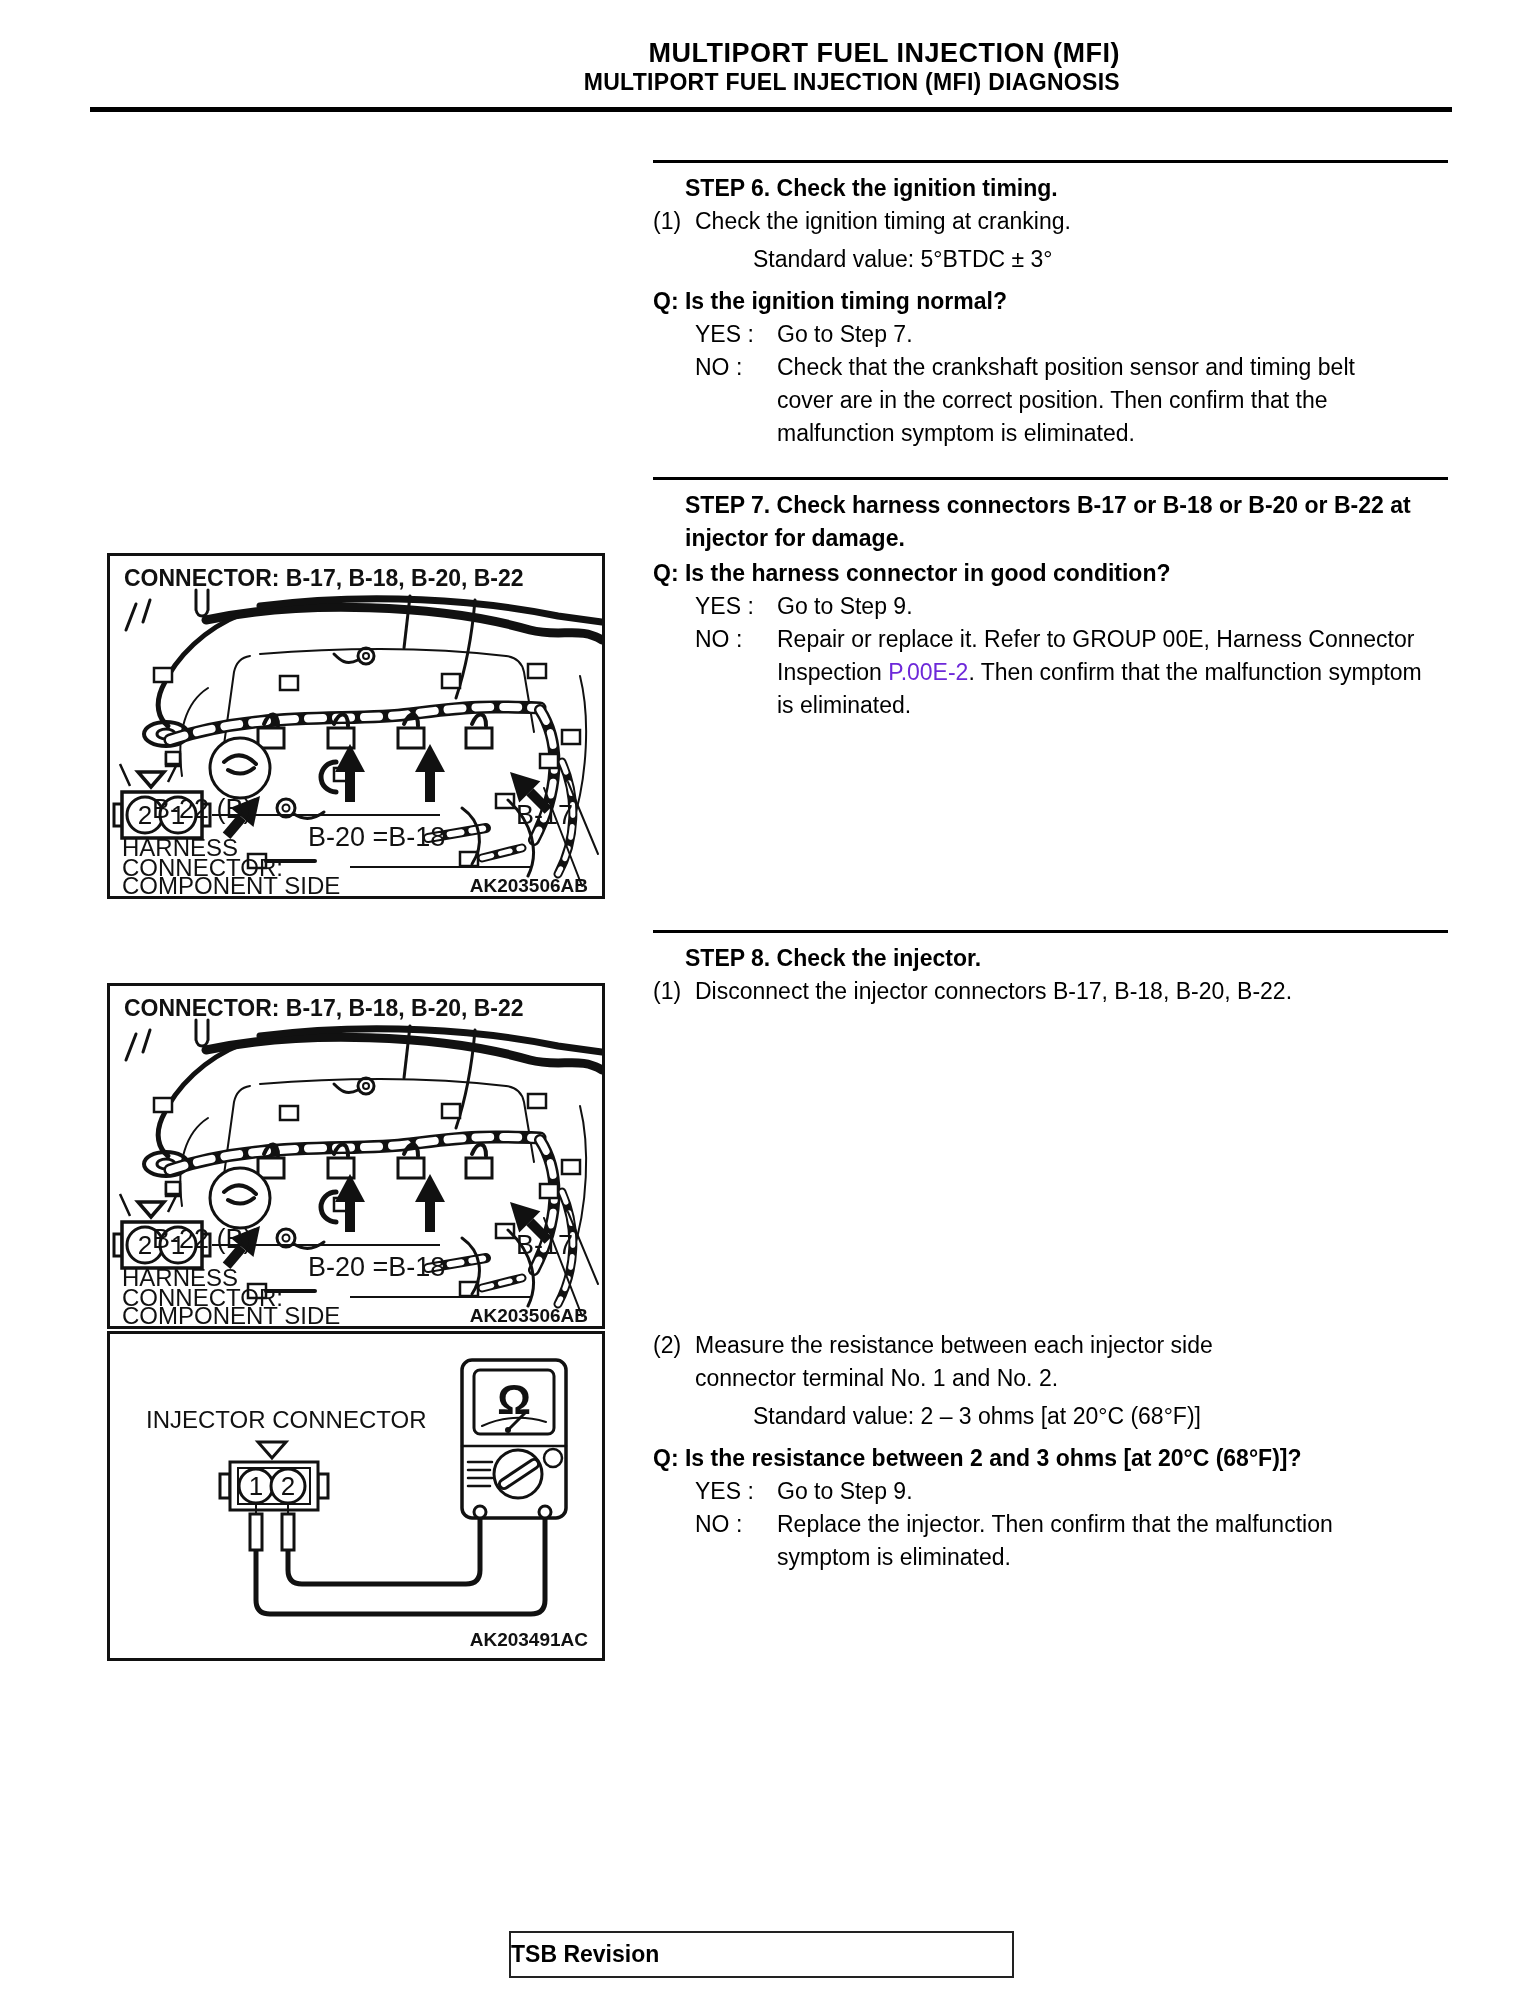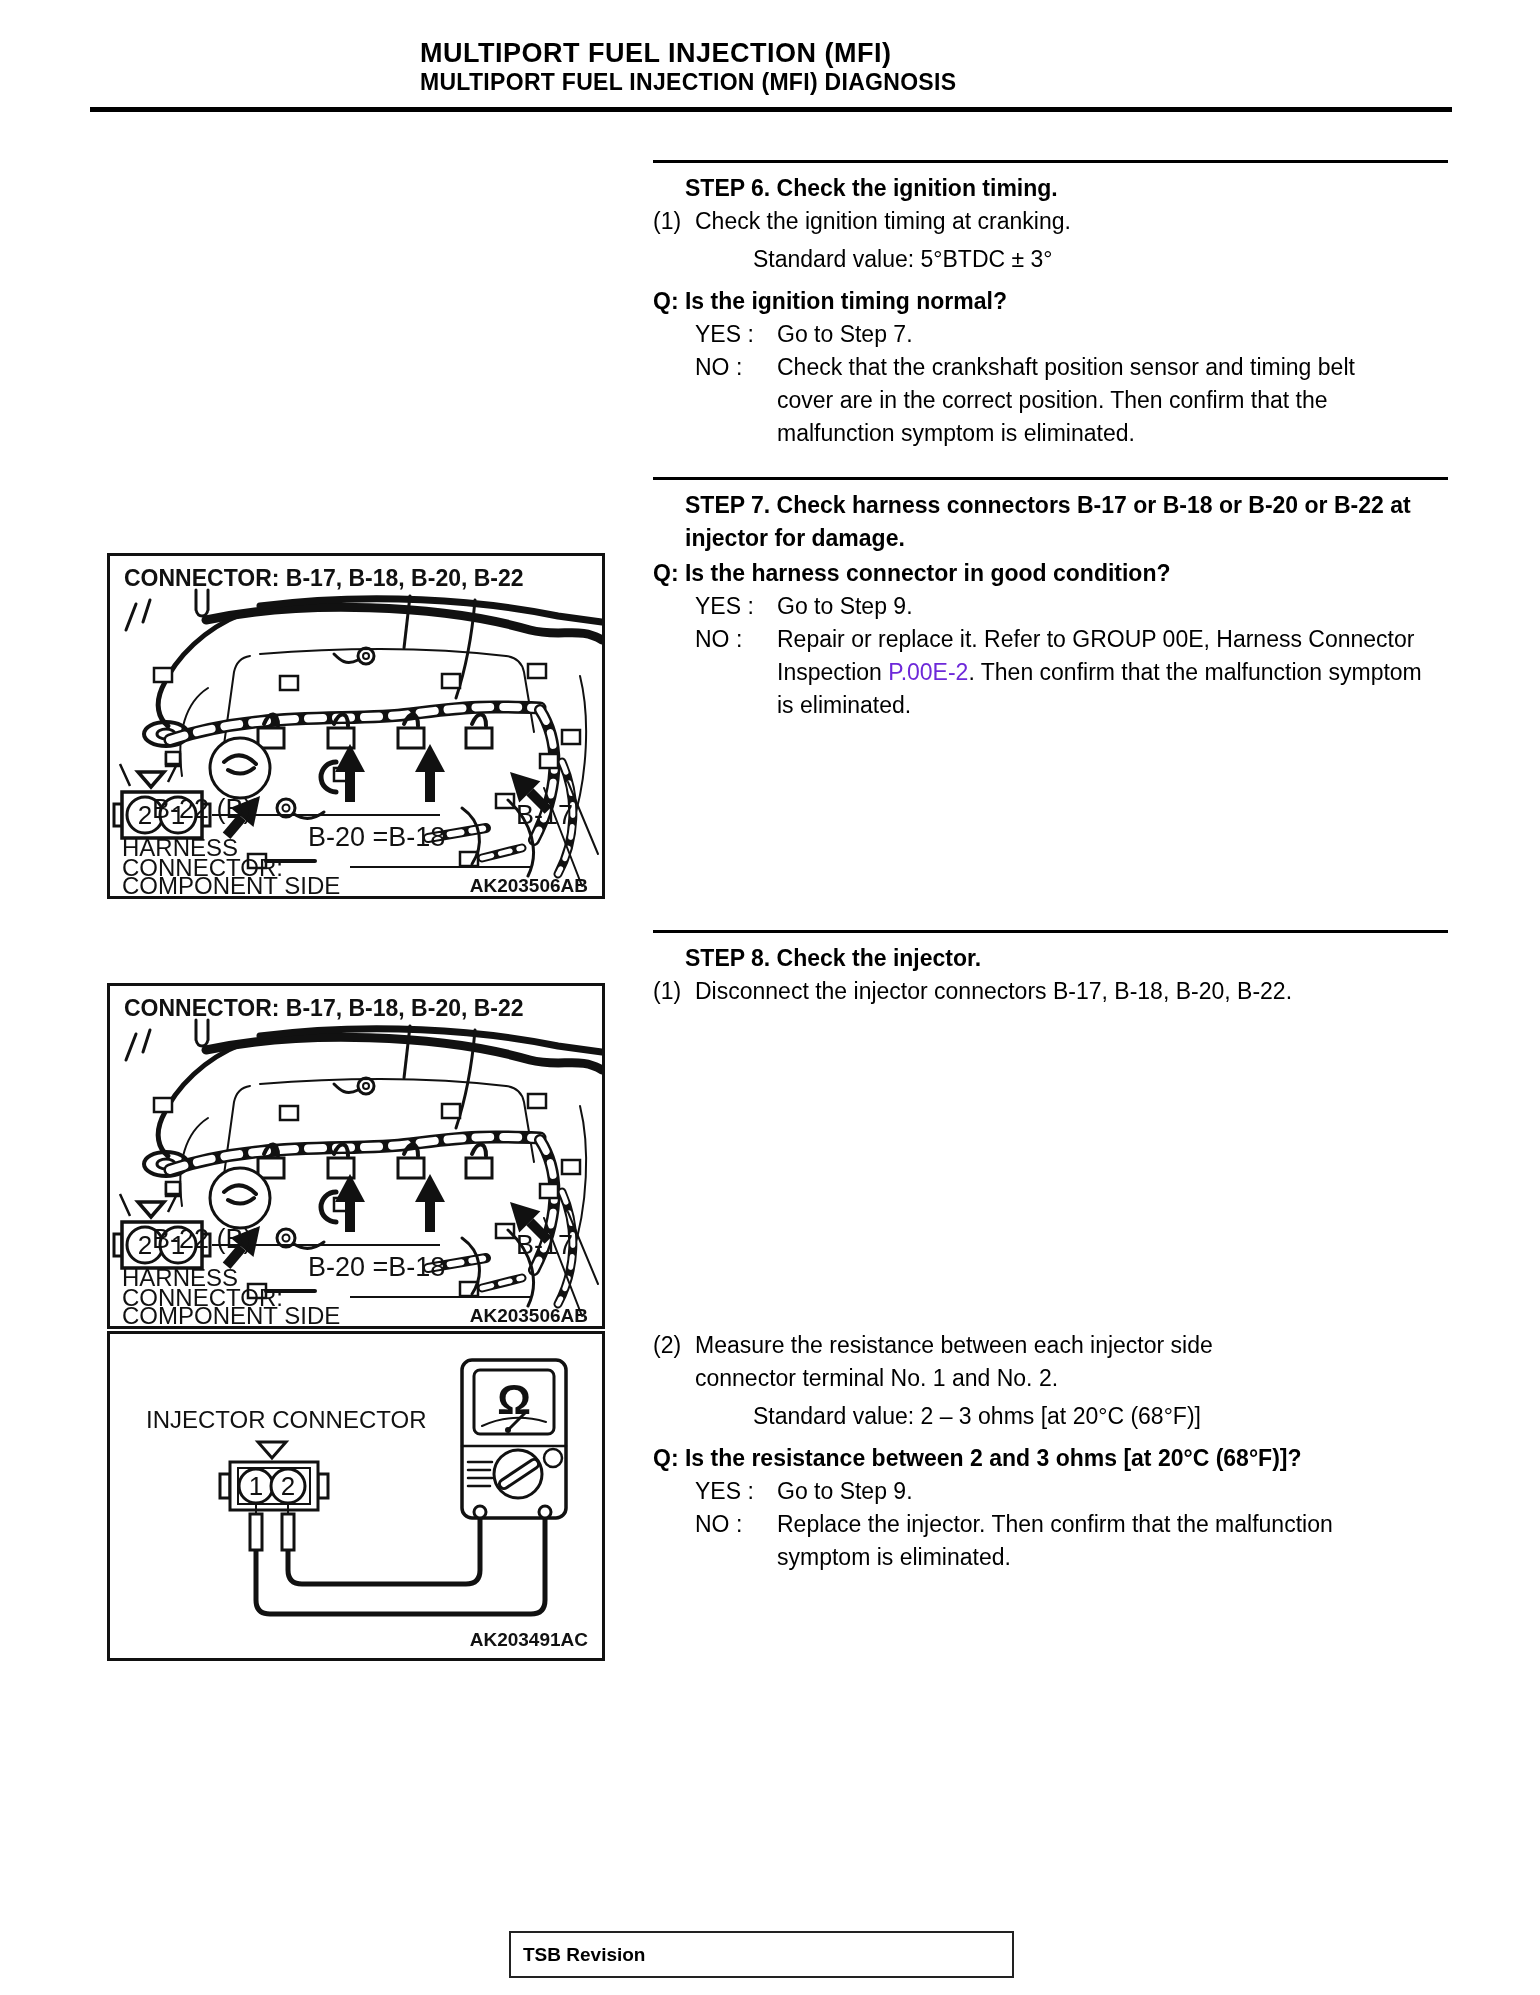--- a/index.html
+++ b/index.html
@@ -2,21 +2,21 @@
 <html><head>
 <meta charset="utf-8">
 <style>
   html,body{margin:0;padding:0;background:#888;}
   .page{
     position:relative;width:1540px;height:1995px;background:#ffffff;
     font-family:"Liberation Sans", sans-serif;color:#000;overflow:hidden;
   }
   .abs{position:absolute;}
   
-  .hdr-titles{left:420px;top:38px;width:700px;text-align:left;}
+  .hdr-titles{left:420px;top:38px;width:700px;text-align:right;}
   .hdr-t1{font-size:27px;font-weight:bold;letter-spacing:.5px;}
   .hdr-t2{font-size:23px;font-weight:bold;margin-top:0;letter-spacing:.3px;}
   .hdr-code{left:1140px;top:30px;width:290px;text-align:right;font-size:46px;font-weight:bold;}
   .hdr-rule{left:90px;top:107px;width:1362px;height:5px;background:#000;}
   
   .step{left:653px;width:795px;font-size:23px;line-height:33px;}
   .rule{height:3px;background:#000;margin-bottom:9px;}
   .h{font-weight:bold;margin-left:32px;}
   .hwrap{width:742px;}
   .std{font-weight:normal;margin-left:100px;margin-top:5px;margin-bottom:9px;}
@@ -31,21 +31,21 @@
   .fig svg{display:block;}
   svg text{fill:#111;font-family:"Liberation Sans",sans-serif;}
   .ft-title{font-size:23px;font-weight:bold;}
   .ft-label{font-size:27px;}
   .ft-cap{font-size:24px;}
   .ft-num{font-size:26px;}
   .ft-code{font-size:19px;font-weight:bold;}
   .ft-ohm{font-size:42px;font-weight:bold;}
   
   .tsb{left:509px;top:1931px;width:501px;height:43px;border:2px solid #222;}
-  .tsb span{display:block;padding-left:12px;font-size:19px;font-weight:bold;line-height:43px;}
+  .tsb span{display:block;font-size:23px;font-weight:bold;line-height:43px;}
 </style>
 </head>
 <body>
 
 <div class="page">
 
   <div class="abs hdr-titles">
     <div class="hdr-t1">MULTIPORT FUEL INJECTION (MFI)</div>
     <div class="hdr-t2">MULTIPORT FUEL INJECTION (MFI) DIAGNOSIS</div>
   </div>

